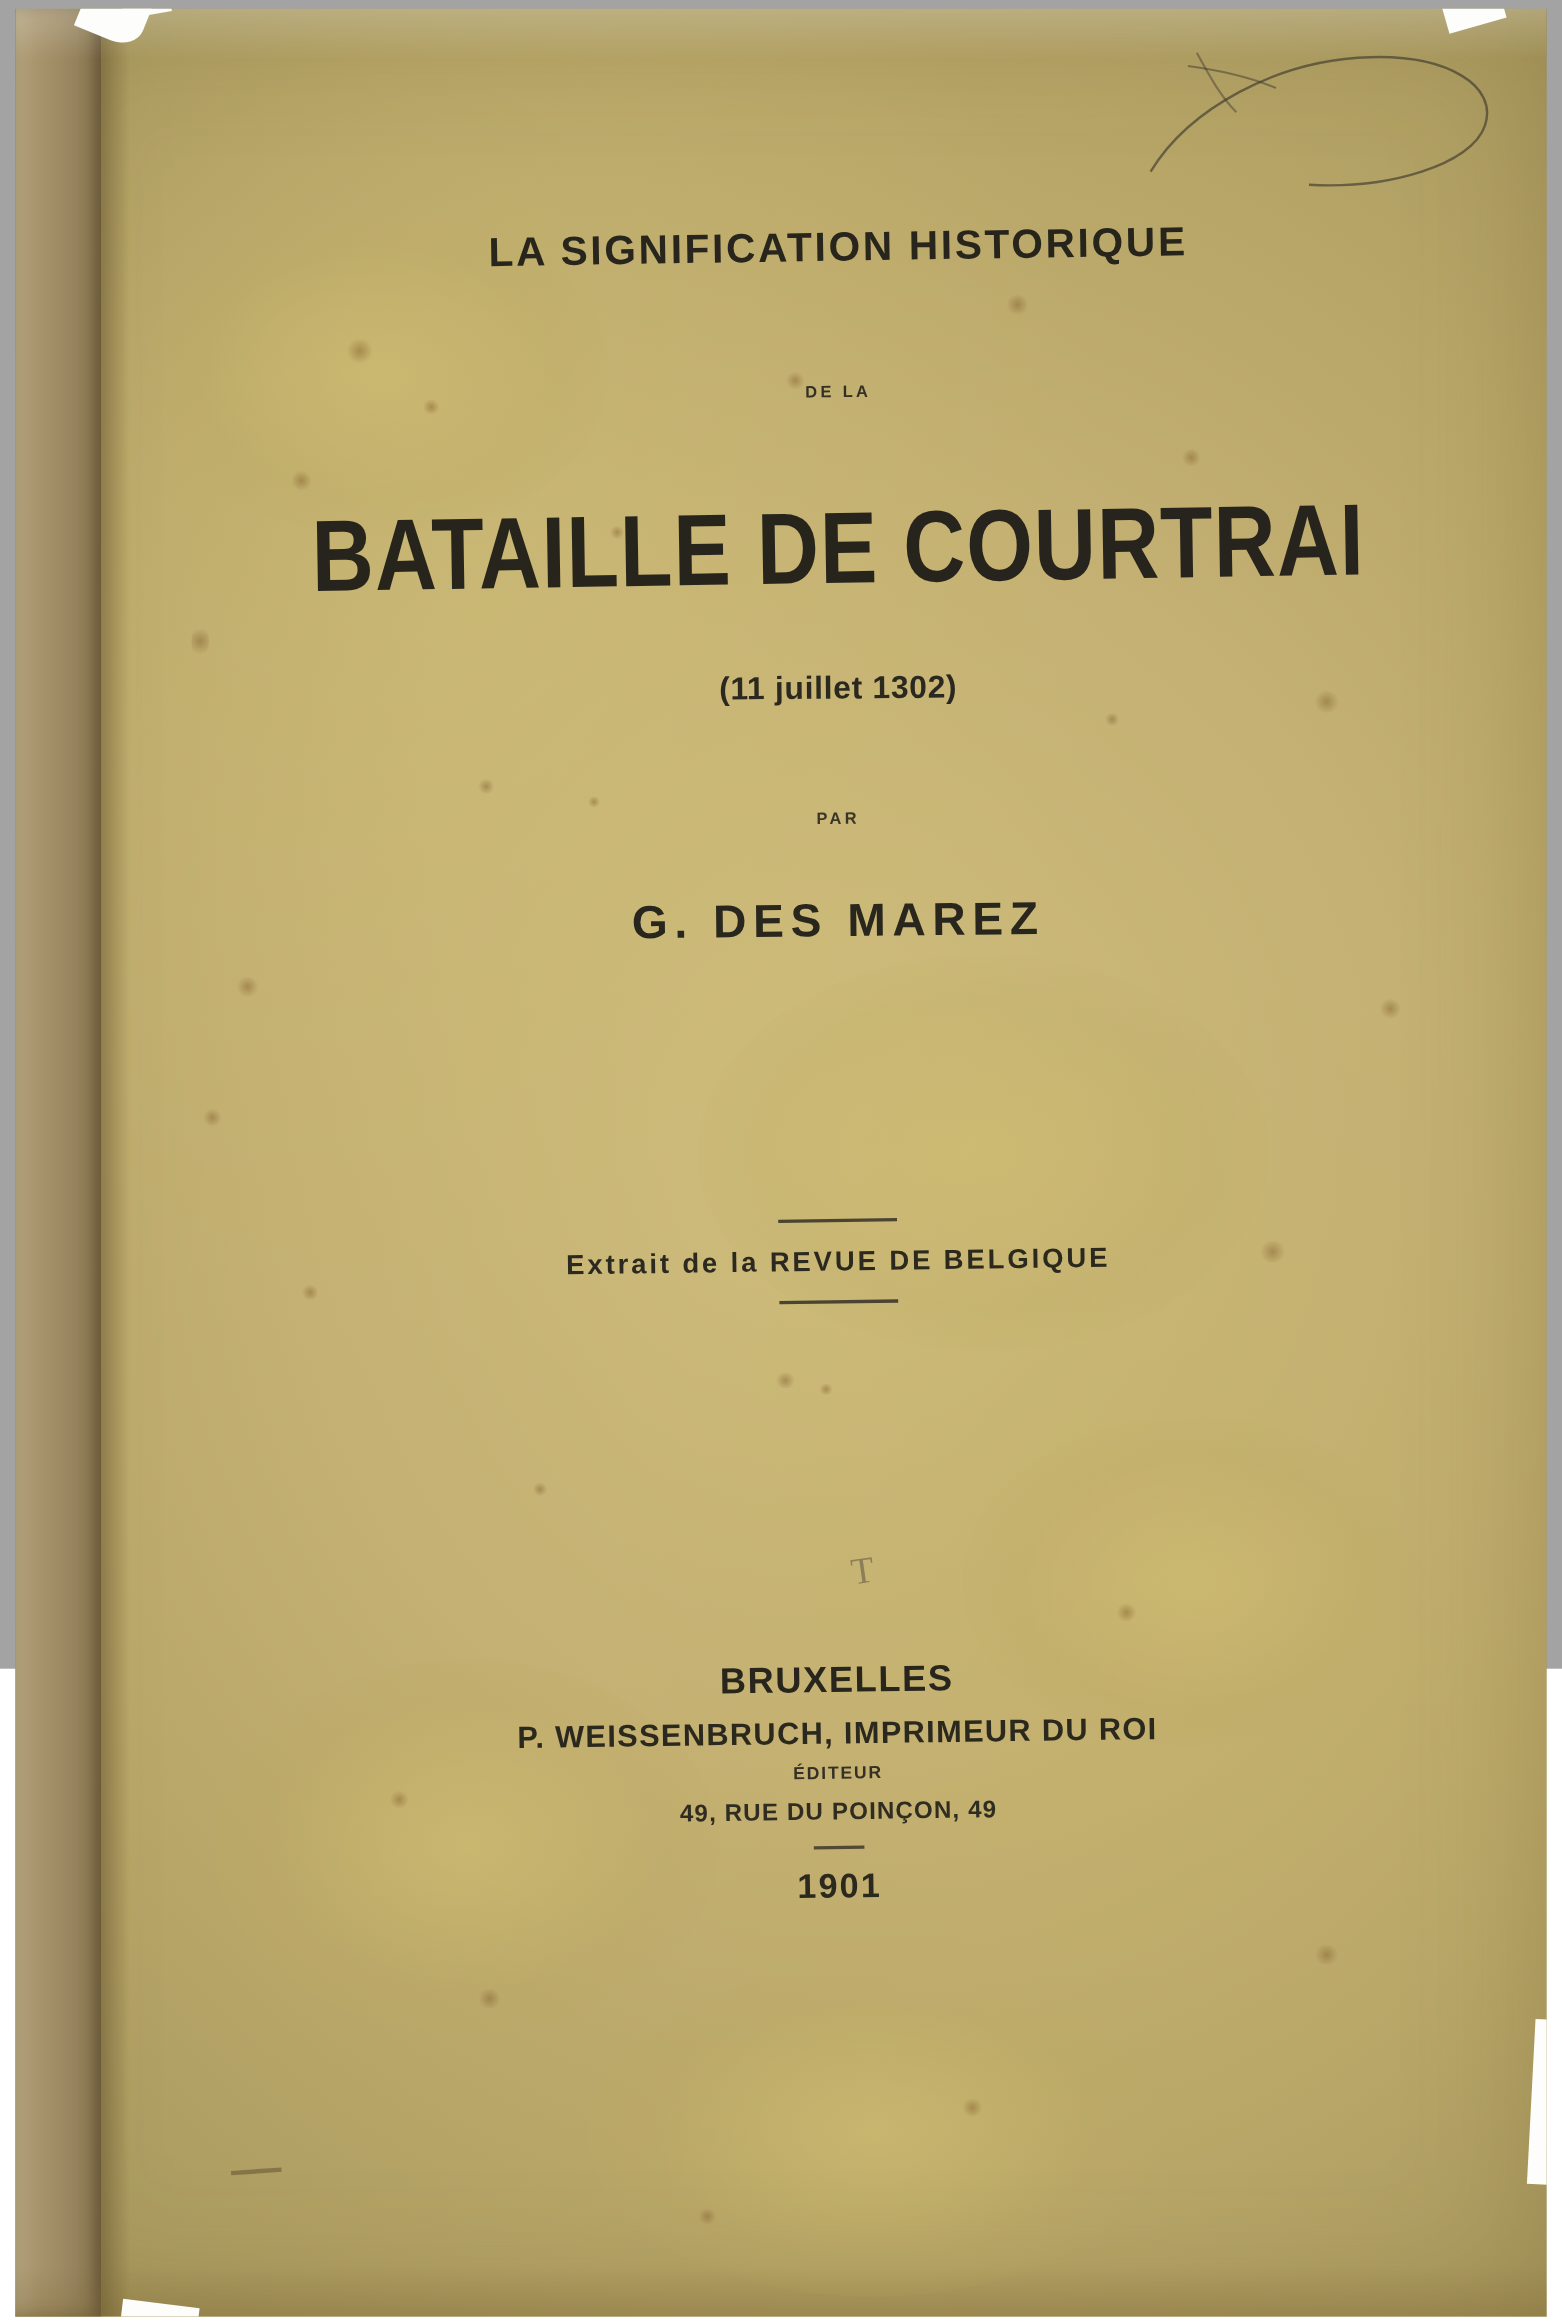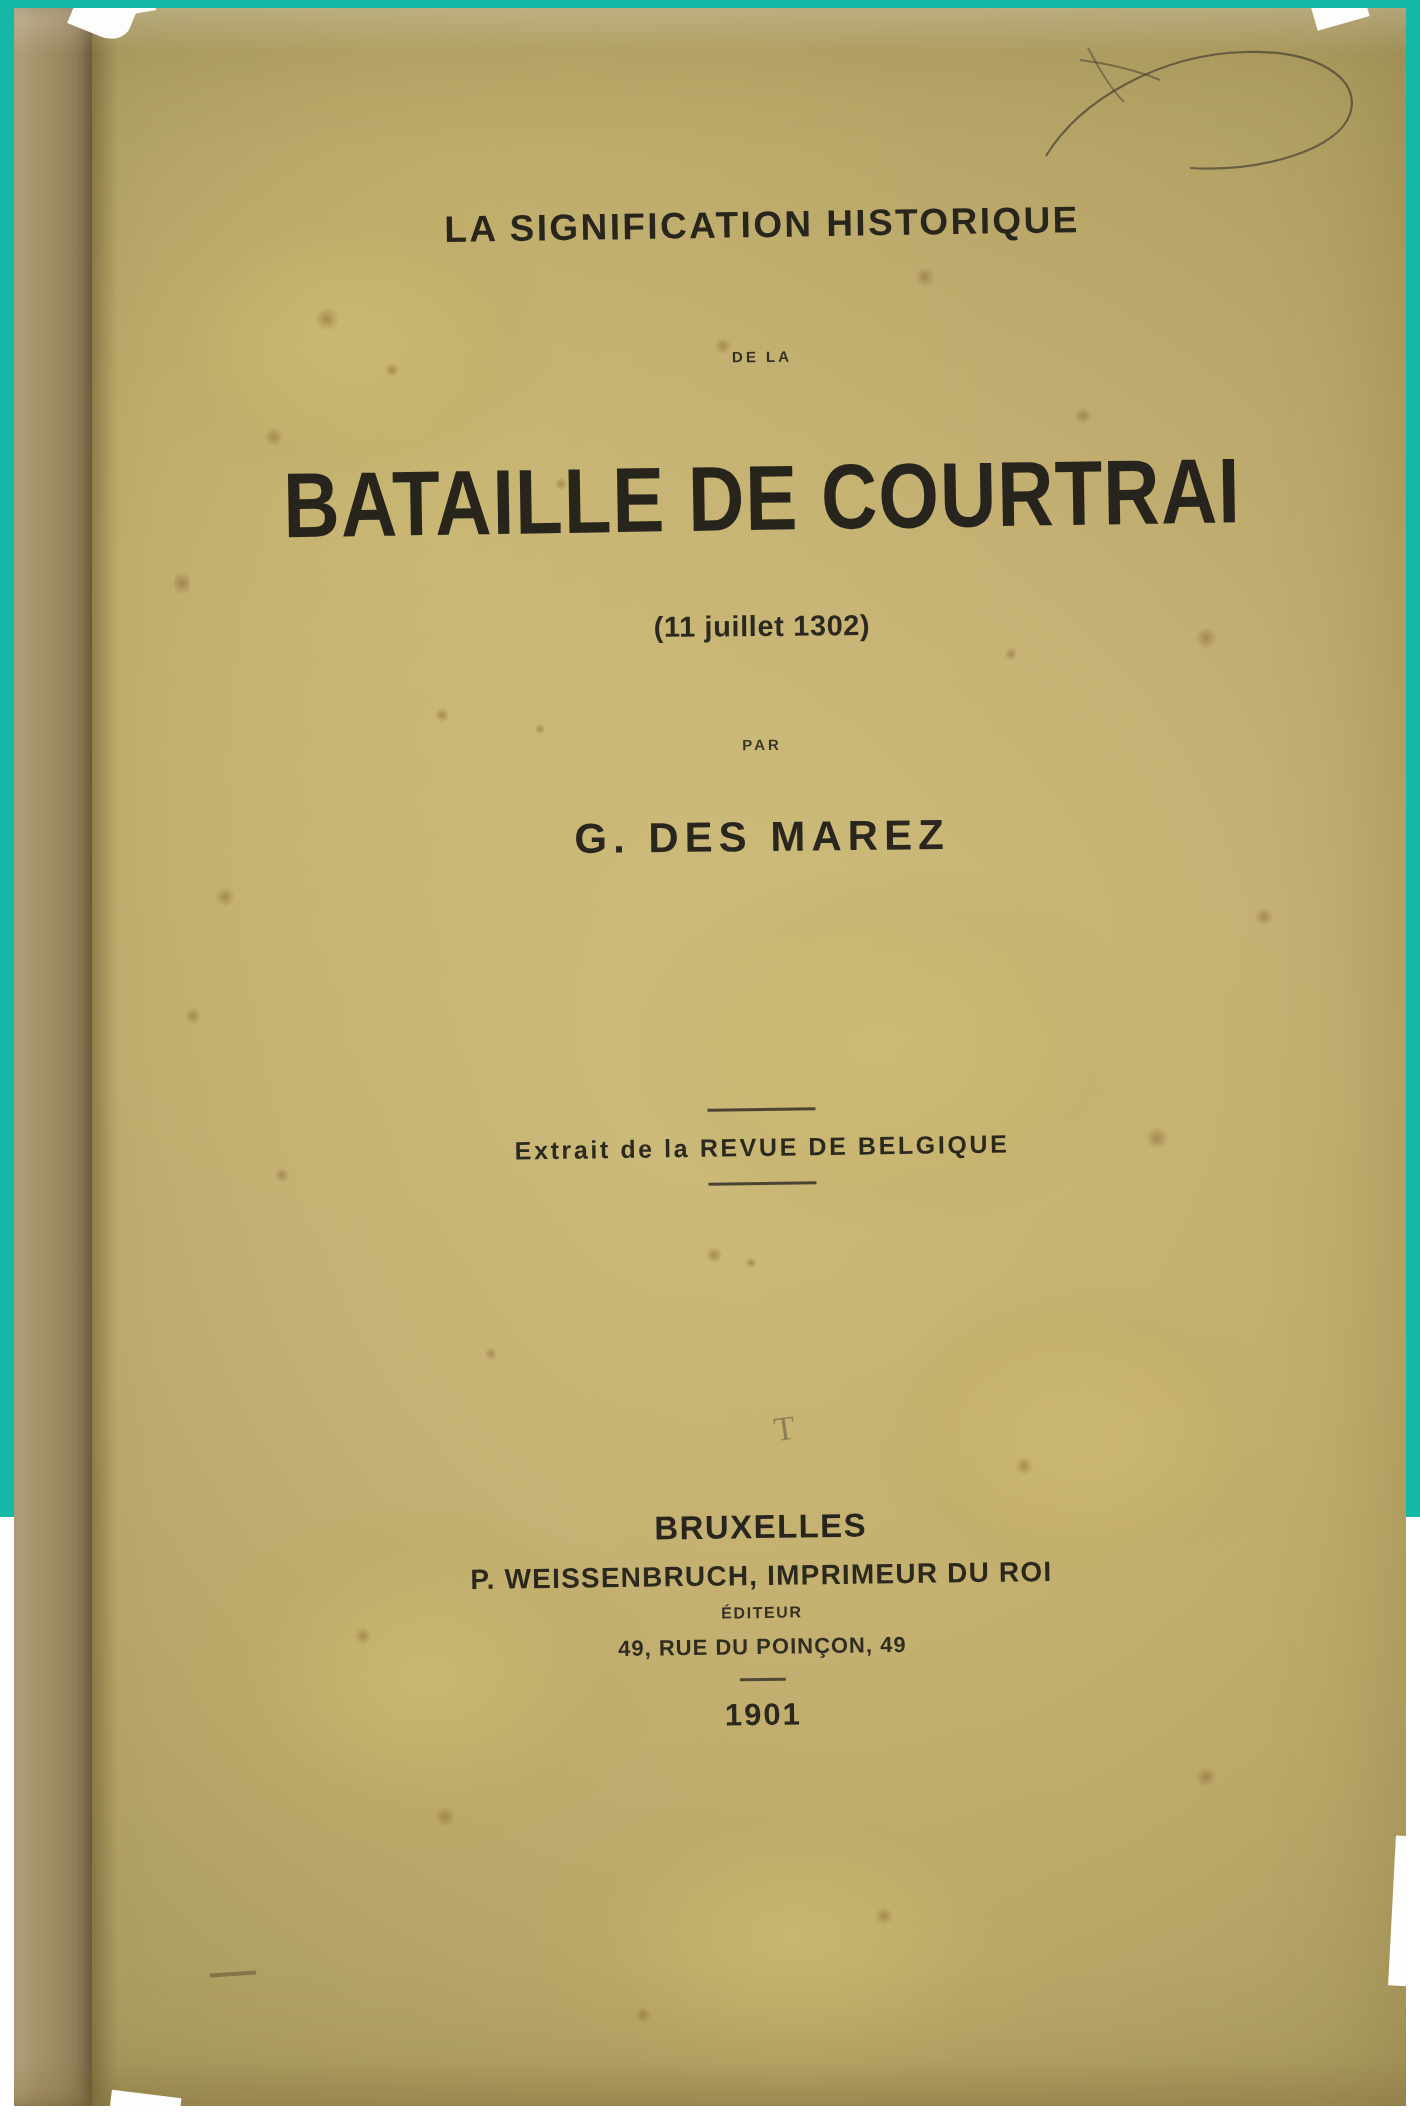--- a/index.html
+++ b/index.html
@@ -12,21 +12,21 @@
     height: 2113px;
     overflow: hidden;
     font-family: "Liberation Serif", serif;
   }
 
   
   .photo-frame {
     position: absolute;
     left: 0; top: 0;
     width: 1420px; height: 1517px;
-    background: #14b8a6;
+    background: #a3a3a3;
   }
 
   
   .booklet {
     position: absolute;
     left: 14px;
     top: 8px;
     width: 1392px;
     height: 2098px;
     background:

